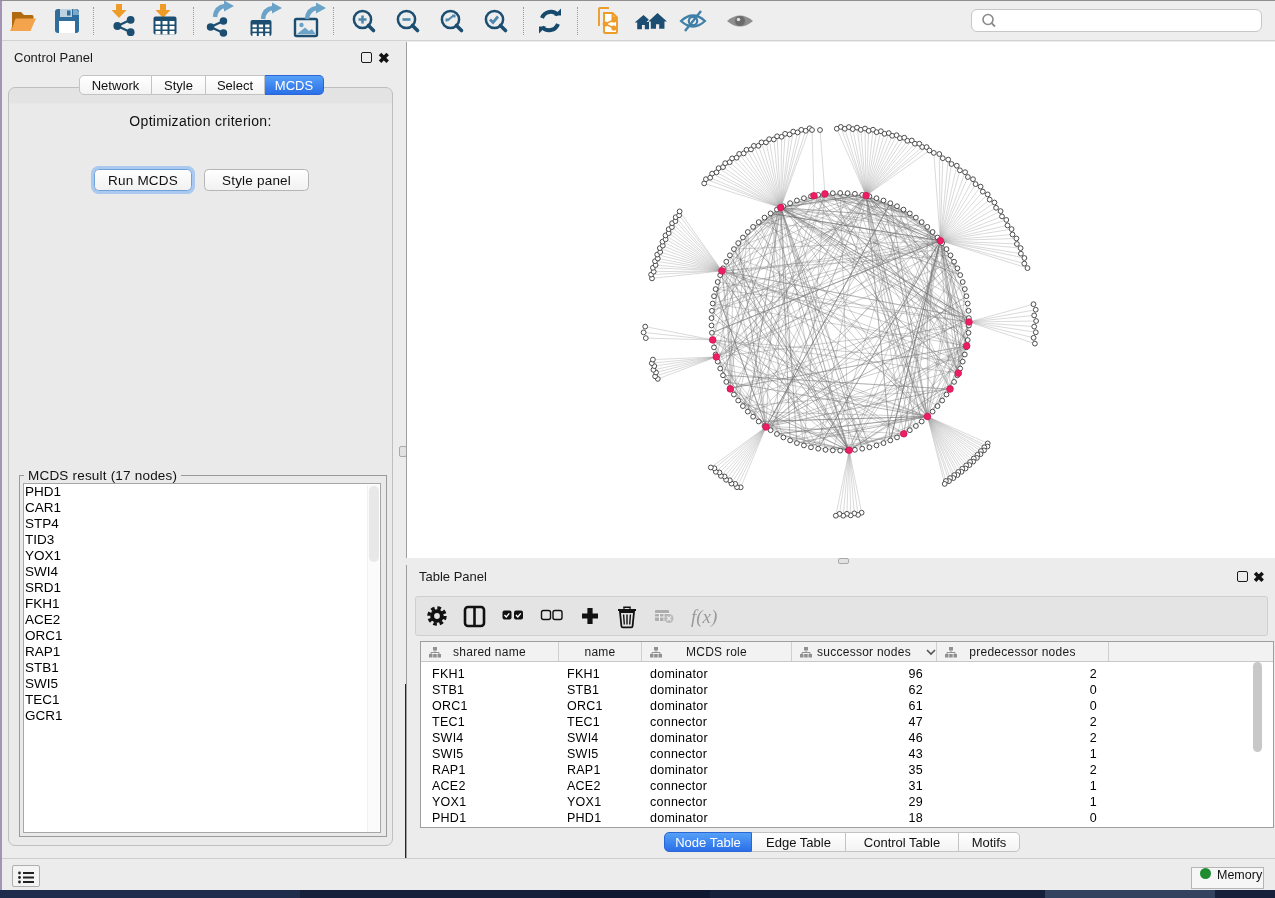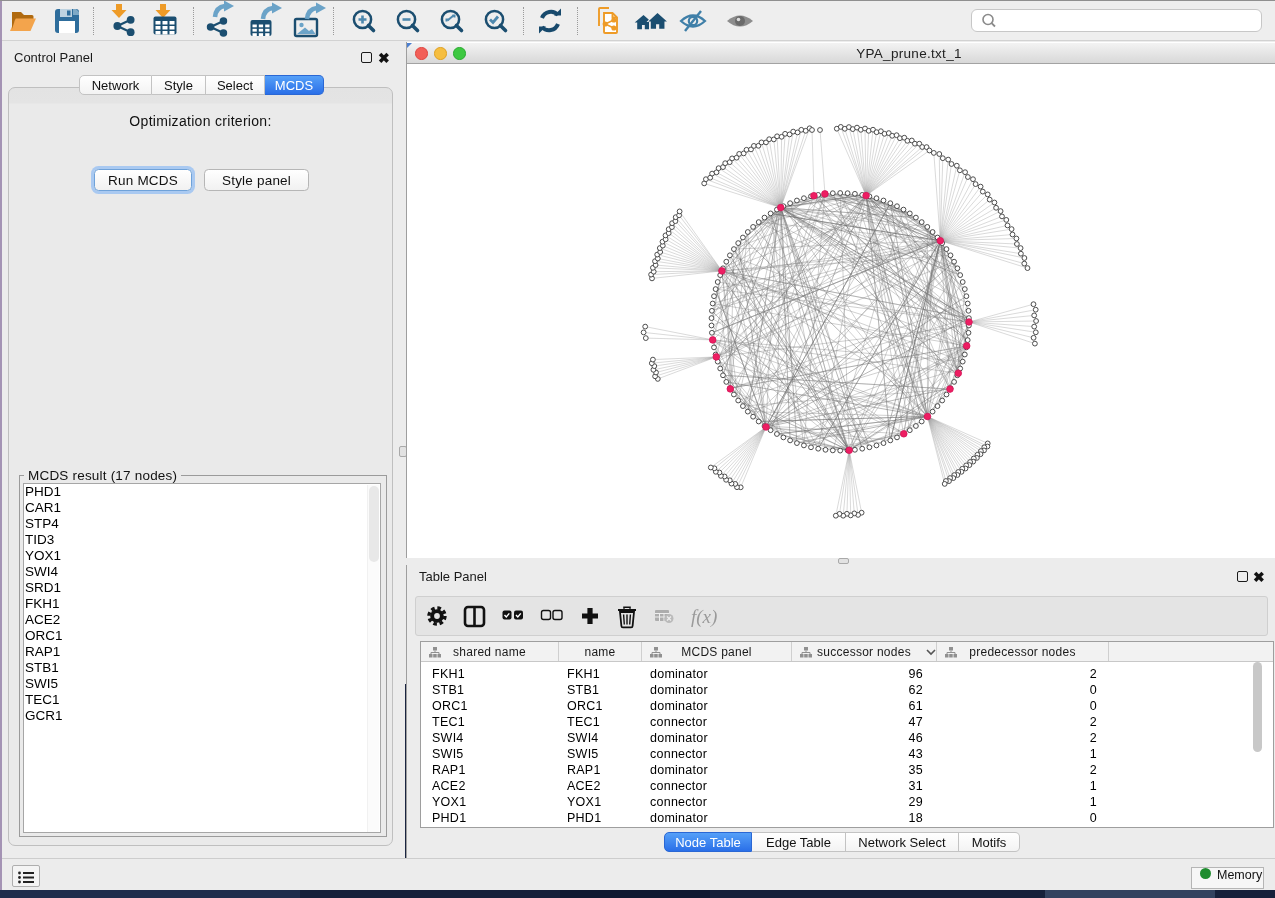--- a/index.html
+++ b/index.html
@@ -201,29 +201,20 @@
         <div class="li">SWI5</div>
         <div class="li">TEC1</div>
         <div class="li">GCR1</div>
         <div id="listsb">
           <div id="listsbthumb"></div>
         </div>
       </div>
 <div id="vgrip" class="abs"></div>
 </div>
 <div id="netpanel" class="abs">
-<div id="nettitle">
-<svg class="abs" style="left:0;top:0" width="6" height="5">
-          <path d="M0,0 h5 L0,5 Z" fill="#4b7fd0"></path>
-        </svg>
-<div class="tl" style="left:8px;background:#f25f58;border:1px solid #df4641"></div>
-<div class="tl" style="left:27px;background:#f6be40;border:1px solid #dfa123"></div>
-<div class="tl" style="left:46px;background:#3dc841;border:1px solid #2aab31"></div>
-<div id="nettext">YPA_prune.txt_1</div>
-</div>
 <div id="netcanvas"><svg width="869" height="493" viewBox="0 0 869 493">
           <path d="M372.7 142.6L303.9 267.8M372.7 142.6L524.6 167.0M372.7 142.6L454.2 129.9M372.7 142.6L330.2 178.1M372.7 142.6L549.4 310.3M372.7 142.6L558.4 282.4M372.7 142.6L560.9 260.5M372.7 142.6L538.5 184.1M372.7 142.6L330.2 178.1M372.7 142.6L519.3 161.9M372.7 142.6L306.0 231.2M372.7 142.6L330.2 178.1M372.7 142.6L339.8 346.6M372.7 142.6L507.9 152.6M372.7 142.6L315.0 310.3M372.7 142.6L439.6 385.4M372.7 142.6L461.4 131.3M372.7 142.6L454.2 129.9M372.7 142.6L507.9 152.6M372.7 142.6L560.9 253.1M372.7 142.6L560.5 267.8M372.7 142.6L368.9 369.0M372.7 142.6L309.7 296.6M372.7 142.6L454.2 129.9M372.7 142.6L330.2 335.5M372.7 142.6L559.7 238.5M372.7 142.6L318.3 196.7M372.7 142.6L303.5 253.1M372.7 142.6L312.2 210.1M372.7 142.6L339.8 346.6M372.7 142.6L446.9 384.8M372.7 142.6L560.9 260.5M372.7 142.6L417.5 384.8M372.7 142.6L315.0 310.3M372.7 142.6L549.4 310.3M372.7 142.6L432.2 128.0M372.7 142.6L345.1 161.9M372.7 142.6L549.4 203.3M372.7 142.6L312.2 210.1M372.7 142.6L439.6 385.4M458.1 130.6L513.7 356.5M458.1 130.6L549.4 310.3M458.1 130.6L546.1 196.7M458.1 130.6L560.9 253.1M458.1 130.6L345.1 161.9M458.1 130.6L513.7 356.5M458.1 130.6L519.3 161.9M458.1 130.6L507.9 152.6M458.1 130.6L482.3 375.4M458.1 130.6L513.7 157.1M458.1 130.6L501.8 365.2M458.1 130.6L417.5 128.8M458.1 130.6L507.9 361.0M458.1 130.6L309.7 296.6M458.1 130.6L554.7 296.6M458.1 130.6L382.1 138.2M458.1 130.6L325.9 184.1M458.1 130.6L410.2 383.7M458.1 130.6L345.1 351.7M458.1 130.6L529.5 172.5M458.1 130.6L482.3 375.4M458.1 130.6L501.8 148.4M458.1 130.6L334.9 341.1M458.1 130.6L542.5 323.3M458.1 130.6L403.0 131.3M458.1 130.6L304.7 275.1M458.1 130.6L306.0 282.4M458.1 130.6L495.5 369.0M458.1 130.6L321.9 323.3M458.1 130.6L558.4 231.2M458.1 130.6L315.0 203.3M532.3 175.7L489.0 141.2M532.3 175.7L468.5 133.2M532.3 175.7L303.9 245.8M532.3 175.7L560.5 267.8M532.3 175.7L350.7 157.1M532.3 175.7L542.5 323.3M532.3 175.7L501.8 148.4M532.3 175.7L424.8 128.2M532.3 175.7L560.5 267.8M532.3 175.7L513.7 157.1M532.3 175.7L482.3 375.4M532.3 175.7L549.4 310.3M532.3 175.7L410.2 383.7M532.3 175.7L303.9 267.8M532.3 175.7L403.0 131.3M532.3 175.7L495.5 369.0M532.3 175.7L549.4 203.3M532.3 175.7L489.0 372.4M532.3 175.7L501.8 365.2M532.3 175.7L560.5 245.8M532.3 175.7L304.7 238.5M532.3 175.7L552.2 303.5M532.3 175.7L312.2 210.1M532.3 175.7L307.6 224.1M532.3 175.7L303.5 260.5M532.3 175.7L495.5 144.6M532.3 175.7L309.7 296.6M532.3 175.7L303.9 267.8M532.3 175.7L552.2 210.1M532.3 175.7L345.1 351.7M532.3 175.7L325.9 184.1M532.3 175.7L558.4 282.4M532.3 175.7L549.4 203.3M532.3 175.7L403.0 382.3M532.3 175.7L482.3 375.4M532.3 175.7L552.2 303.5M532.3 175.7L303.9 267.8M561.0 257.0L309.7 217.0M561.0 257.0L330.2 335.5M561.0 257.0L307.6 224.1M561.0 257.0L524.6 346.6M561.0 257.0L410.2 129.9M561.0 257.0L350.7 157.1M561.0 257.0L356.5 152.6M561.0 257.0L482.3 138.2M561.0 257.0L395.9 133.2M561.0 257.0L461.4 131.3M561.0 257.0L382.1 138.2M561.0 257.0L529.5 341.1M313.9 205.9L461.4 382.3M313.9 205.9L552.2 303.5M313.9 205.9L489.0 141.2M313.9 205.9L560.9 253.1M313.9 205.9L325.9 329.5M313.9 205.9L529.5 341.1M313.9 205.9L560.9 253.1M313.9 205.9L303.5 253.1M313.9 205.9L375.4 372.4M313.9 205.9L468.5 380.4M313.9 205.9L303.5 260.5M313.9 205.9L410.2 383.7M313.9 205.9L542.5 190.3M313.9 205.9L554.7 296.6M313.9 205.9L538.5 184.1M313.9 205.9L558.4 282.4M313.9 205.9L334.9 172.5M313.9 205.9L330.2 335.5M304.7 274.9L345.1 351.7M304.7 274.9L554.7 296.6M304.7 274.9L334.9 172.5M304.7 274.9L318.3 316.9M304.7 274.9L439.6 385.4M304.7 274.9L318.3 316.9M304.7 274.9L461.4 382.3M304.7 274.9L495.5 369.0M308.3 291.9L560.9 260.5M308.3 291.9L538.5 184.1M308.3 291.9L362.6 365.2M308.3 291.9L375.4 372.4M308.3 291.9L507.9 152.6M308.3 291.9L339.8 167.0M308.3 291.9L475.5 135.5M308.3 291.9L524.6 167.0M308.3 291.9L546.1 196.7M358.0 362.0L549.4 203.3M358.0 362.0L368.9 144.6M358.0 362.0L307.6 224.1M358.0 362.0L439.6 385.4M358.0 362.0L312.2 303.5M358.0 362.0L489.0 141.2M358.0 362.0L475.5 378.1M358.0 362.0L482.3 375.4M358.0 362.0L312.2 303.5M358.0 362.0L403.0 382.3M358.0 362.0L556.8 289.5M358.0 362.0L334.9 341.1M358.0 362.0L439.6 128.2M358.0 362.0L307.6 224.1M358.0 362.0L321.9 190.3M358.0 362.0L524.6 167.0M358.0 362.0L307.6 224.1M358.0 362.0L339.8 167.0M358.0 362.0L552.2 303.5M441.2 385.3L350.7 157.1M441.2 385.3L303.5 260.5M441.2 385.3L513.7 356.5M441.2 385.3L524.6 167.0M441.2 385.3L542.5 323.3M441.2 385.3L549.4 203.3M441.2 385.3L410.2 383.7M441.2 385.3L432.2 128.0M441.2 385.3L321.9 190.3M441.2 385.3L321.9 190.3M441.2 385.3L554.7 296.6M441.2 385.3L368.9 369.0M441.2 385.3L345.1 161.9M441.2 385.3L554.7 217.0M441.2 385.3L368.9 369.0M519.5 351.5L519.3 161.9M519.5 351.5L304.7 275.1M519.5 351.5L538.5 329.5M519.5 351.5L410.2 129.9M519.5 351.5L303.9 267.8M519.5 351.5L368.9 369.0M519.5 351.5L309.7 296.6M519.5 351.5L559.7 238.5M519.5 351.5L546.1 196.7M519.5 351.5L489.0 372.4M519.5 351.5L345.1 161.9M519.5 351.5L549.4 203.3M519.5 351.5L339.8 346.6M519.5 351.5L356.5 152.6M519.5 351.5L350.7 356.5M519.5 351.5L432.2 128.0M519.5 351.5L312.2 303.5M519.5 351.5L382.1 375.4M519.5 351.5L446.9 128.8M519.5 351.5L524.6 167.0M405.9 130.7L382.1 138.2M405.9 130.7L534.2 335.5M405.9 130.7L559.7 275.1M405.9 130.7L482.3 138.2M405.9 130.7L559.7 275.1M405.9 130.7L325.9 329.5M405.9 130.7L501.8 148.4M405.9 130.7L501.8 148.4M405.9 130.7L325.9 184.1M416.9 128.9L388.9 135.5M416.9 128.9L489.0 141.2M416.9 128.9L345.1 161.9M416.9 128.9L345.1 351.7M416.9 128.9L350.7 157.1M416.9 128.9L534.2 178.1M416.9 128.9L534.2 178.1M416.9 128.9L303.9 245.8M416.9 128.9L395.9 380.4M416.9 128.9L334.9 341.1M416.9 128.9L552.2 210.1M322.3 323.9L350.7 356.5M322.3 323.9L309.7 296.6M322.3 323.9L439.6 385.4M322.3 323.9L560.9 253.1M322.3 323.9L339.8 346.6M322.3 323.9L339.8 167.0M322.3 323.9L325.9 184.1M322.3 323.9L309.7 217.0M322.3 323.9L559.7 238.5M322.3 323.9L318.3 196.7M495.8 368.8L461.4 382.3M495.8 368.8L304.7 238.5M495.8 368.8L303.5 253.1M495.8 368.8L424.8 385.4M495.8 368.8L356.5 361.0M495.8 368.8L417.5 384.8M495.8 368.8L529.5 172.5M495.8 368.8L558.4 282.4M495.8 368.8L560.9 260.5M542.0 324.1L513.7 356.5M542.0 324.1L446.9 128.8M542.0 324.1L315.0 310.3M542.0 324.1L334.9 341.1M542.0 324.1L560.5 267.8M542.0 324.1L315.0 310.3M542.0 324.1L560.9 260.5M542.0 324.1L432.2 128.0M550.3 308.2L315.0 203.3M550.3 308.2L304.7 275.1M550.3 308.2L482.3 138.2M550.3 308.2L560.5 267.8M550.3 308.2L489.0 141.2M550.3 308.2L461.4 131.3M550.3 308.2L519.3 351.7M550.3 308.2L495.5 144.6M558.7 280.9L549.4 310.3M558.7 280.9L304.7 238.5M558.7 280.9L382.1 375.4M558.7 280.9L560.9 253.1M558.7 280.9L339.8 346.6M558.7 280.9L534.2 178.1M558.7 280.9L321.9 190.3M558.7 280.9L321.9 323.3M558.7 280.9L321.9 323.3M558.7 280.9L395.9 380.4M362.6 148.4L395.9 380.4M382.1 138.2L454.2 383.7M558.4 231.2L513.7 157.1M513.7 157.1L303.9 245.8M432.2 385.6L501.8 365.2M403.0 382.3L325.9 184.1M475.5 135.5L306.0 231.2M461.4 382.3L325.9 184.1M513.7 356.5L375.4 141.2M519.3 161.9L558.4 282.4M345.1 351.7L417.5 384.8M538.5 184.1L439.6 385.4M556.8 224.1L549.4 310.3M403.0 382.3L558.4 282.4M495.5 144.6L424.8 385.4M334.9 341.1L513.7 157.1M475.5 135.5L303.5 253.1M339.8 346.6L410.2 129.9M439.6 128.2L507.9 152.6" stroke="#7a7a7a" stroke-opacity="0.45" stroke-width="0.8" fill="none"></path>
           <path d="M372.7 142.6L339.8 167.0M372.7 142.6L417.5 128.8M372.7 142.6L559.7 275.1M372.7 142.6L552.2 210.1M372.7 142.6L454.2 383.7M372.7 142.6L382.1 375.4M372.7 142.6L388.9 378.1M372.7 142.6L560.9 253.1M372.7 142.6L461.4 382.3M532.3 175.7L482.3 138.2M532.3 175.7L552.2 210.1M532.3 175.7L482.3 375.4M532.3 175.7L432.2 128.0M532.3 175.7L475.5 378.1M532.3 175.7L554.7 296.6M532.3 175.7L362.6 148.4M532.3 175.7L362.6 148.4M532.3 175.7L410.2 383.7M441.2 385.3L546.1 316.9M441.2 385.3L312.2 210.1M441.2 385.3L325.9 184.1M441.2 385.3L362.6 148.4M441.2 385.3L330.2 335.5M441.2 385.3L303.9 245.8M441.2 385.3L318.3 196.7M441.2 385.3L382.1 375.4M358.0 362.0L546.1 196.7M358.0 362.0L558.4 231.2M358.0 362.0L542.5 323.3M358.0 362.0L560.9 253.1M358.0 362.0L482.3 138.2M358.0 362.0L318.3 316.9M358.0 362.0L330.2 178.1M358.0 362.0L482.3 138.2M519.5 351.5L334.9 172.5M519.5 351.5L482.3 138.2M519.5 351.5L475.5 135.5M519.5 351.5L318.3 316.9M519.5 351.5L388.9 378.1M519.5 351.5L368.9 369.0M519.5 351.5L424.8 128.2M519.5 351.5L350.7 356.5M458.1 130.6L549.4 203.3M458.1 130.6L362.6 365.2M458.1 130.6L501.8 148.4M458.1 130.6L417.5 128.8M458.1 130.6L556.8 224.1M458.1 130.6L312.2 303.5" stroke="#6e6e6e" stroke-opacity="0.55" stroke-width="0.9" fill="none"></path>
           <path d="M372.7 142.6L296.2 118.4M372.7 142.6L297.9 114.2M372.7 142.6L302.2 112.7M372.7 142.6L304.1 108.6M372.7 142.6L308.5 107.3M372.7 142.6L310.6 103.2M372.7 142.6L315.0 102.1M372.7 142.6L317.2 98.2M372.7 142.6L321.7 97.2M372.7 142.6L324.1 93.4M372.7 142.6L328.6 92.7M372.7 142.6L331.2 88.9M372.7 142.6L335.7 88.4M372.7 142.6L338.5 84.8M372.7 142.6L343.0 84.4M372.7 142.6L345.9 80.9M372.7 142.6L350.4 80.8M372.7 142.6L353.5 77.4M372.7 142.6L358.0 77.4M372.7 142.6L361.2 74.2M372.7 142.6L365.8 74.4M372.7 142.6L369.1 71.3M372.7 142.6L373.6 71.8M372.7 142.6L377.1 68.8M372.7 142.6L381.6 69.4M372.7 142.6L385.2 66.6M372.7 142.6L389.6 67.4M372.7 142.6L393.3 64.8M372.7 142.6L397.7 65.8M372.7 142.6L401.6 63.3M458.1 130.6L428.8 63.7M458.1 130.6L432.8 61.9M458.1 130.6L436.8 63.8M458.1 130.6L440.9 62.1M458.1 130.6L444.8 64.1M458.1 130.6L449.0 62.6M458.1 130.6L452.8 64.8M458.1 130.6L457.0 63.5M458.1 130.6L460.7 65.8M458.1 130.6L465.0 64.7M458.1 130.6L468.6 67.2M458.1 130.6L472.9 66.2M458.1 130.6L476.5 68.8M458.1 130.6L480.8 68.1M458.1 130.6L484.2 70.8M458.1 130.6L488.6 70.2M458.1 130.6L491.9 73.2M458.1 130.6L496.3 72.7M458.1 130.6L499.4 75.8M458.1 130.6L503.8 75.5M458.1 130.6L506.9 78.7M458.1 130.6L511.3 78.7M458.1 130.6L514.2 82.0M458.1 130.6L518.6 82.1M458.1 130.6L521.4 85.5M532.3 175.7L525.8 87.9M532.3 175.7L531.3 89.0M532.3 175.7L534.8 93.2M532.3 175.7L540.2 94.6M532.3 175.7L543.5 99.0M532.3 175.7L548.8 100.7M532.3 175.7L551.9 105.3M532.3 175.7L557.1 107.2M532.3 175.7L559.9 112.0M532.3 175.7L565.0 114.2M532.3 175.7L567.6 119.1M532.3 175.7L572.6 121.6M532.3 175.7L574.8 126.6M532.3 175.7L579.7 129.4M532.3 175.7L581.7 134.6M532.3 175.7L586.4 137.5M532.3 175.7L588.1 142.8M532.3 175.7L592.6 146.1M532.3 175.7L594.0 151.4M532.3 175.7L598.3 154.9M532.3 175.7L599.5 160.4M532.3 175.7L603.6 164.1M532.3 175.7L604.5 169.5M532.3 175.7L608.4 173.5M532.3 175.7L608.9 179.0M532.3 175.7L612.6 183.1M532.3 175.7L612.9 188.7M532.3 175.7L616.4 193.0M532.3 175.7L616.3 198.6M532.3 175.7L619.5 203.1M561.0 257.0L625.5 239.2M561.0 257.0L627.7 244.7M561.0 257.0L626.2 250.4M561.0 257.0L628.1 256.0M561.0 257.0L626.2 261.6M561.0 257.0L627.8 267.3M561.0 257.0L625.6 272.8M561.0 257.0L626.9 278.6M313.9 205.9L244.0 213.4M313.9 205.9L243.1 209.6M313.9 205.9L245.7 206.7M313.9 205.9L244.9 202.8M313.9 205.9L247.6 200.0M313.9 205.9L247.0 196.2M313.9 205.9L249.8 193.5M313.9 205.9L249.2 189.6M313.9 205.9L252.2 187.0M313.9 205.9L251.8 183.1M313.9 205.9L254.8 180.6M313.9 205.9L254.5 176.7M313.9 205.9L257.6 174.3M313.9 205.9L257.5 170.4M313.9 205.9L260.7 168.1M313.9 205.9L260.7 164.2M313.9 205.9L263.9 162.1M313.9 205.9L264.1 158.2M313.9 205.9L267.4 156.1M313.9 205.9L267.7 152.2M313.9 205.9L271.1 150.3M313.9 205.9L271.6 146.4M304.7 274.9L237.8 273.1M304.7 274.9L235.6 267.4M304.7 274.9L237.2 261.6M308.3 291.9L249.8 313.9M308.3 291.9L247.1 311.3M308.3 291.9L248.0 307.5M308.3 291.9L245.4 304.8M308.3 291.9L246.3 301.1M308.3 291.9L243.8 298.2M308.3 291.9L244.9 294.6M358.0 362.0L332.7 422.3M358.0 362.0L329.0 422.2M358.0 362.0L327.2 418.9M358.0 362.0L323.5 418.6M358.0 362.0L321.8 415.3M358.0 362.0L318.1 414.8M358.0 362.0L316.6 411.5M358.0 362.0L312.9 410.9M358.0 362.0L311.4 407.5M358.0 362.0L307.8 406.8M358.0 362.0L306.4 403.3M358.0 362.0L302.8 402.5M441.2 385.3L453.6 447.7M441.2 385.3L450.1 449.9M441.2 385.3L446.3 448.4M441.2 385.3L442.7 450.4M441.2 385.3L438.9 448.8M441.2 385.3L435.2 450.7M441.2 385.3L431.5 448.9M441.2 385.3L427.8 450.7M519.5 351.5L579.7 378.4M519.5 351.5L579.4 381.5M519.5 351.5L576.3 382.3M519.5 351.5L576.0 385.4M519.5 351.5L572.9 386.1M519.5 351.5L572.5 389.2M519.5 351.5L569.4 389.8M519.5 351.5L568.9 392.9M519.5 351.5L565.8 393.5M519.5 351.5L565.2 396.6M519.5 351.5L562.1 397.0M519.5 351.5L561.4 400.1M519.5 351.5L558.2 400.4M519.5 351.5L557.5 403.5M519.5 351.5L554.3 403.8M519.5 351.5L553.5 406.8M519.5 351.5L550.3 407.0M519.5 351.5L549.4 410.0M519.5 351.5L546.3 410.1M519.5 351.5L545.3 413.1M519.5 351.5L542.1 413.1M519.5 351.5L541.0 416.1M519.5 351.5L537.9 416.0M519.5 351.5L536.7 418.9M406.0 131.0L404.0 65.0M417.0 129.0L412.0 65.0" stroke="#9f9f9f" stroke-opacity="0.55" stroke-width="0.7" fill="none"></path>
           <g fill="#fff" stroke="#454545" stroke-width="0.95">
             <circle cx="432.2" cy="128.0" r="2.4"></circle>
             <circle cx="439.6" cy="128.2" r="2.4"></circle>
             <circle cx="446.9" cy="128.8" r="2.4"></circle>
             <circle cx="454.2" cy="129.9" r="2.4"></circle>
             <circle cx="461.4" cy="131.3" r="2.4"></circle>
@@ -567,21 +558,21 @@
           <svg class="abs" style="left:8px;top:5px" width="12" height="11">
             <g fill="#909090">
               <rect x="4" y="0" width="4" height="3.5"></rect>
               <rect x="0" y="7" width="3.5" height="3.5"></rect>
               <rect x="4.2" y="7" width="3.5" height="3.5"></rect>
               <rect x="8.5" y="7" width="3.5" height="3.5"></rect>
             </g>
             <path d="M6,3.5 V5.5 M2,7 V5.5 H10 V7" stroke="#909090" fill="none"></path>
           </svg>
           <div class="hcell" style="left:138px;width:83px">name</div>
-          <div class="hcell" style="left:221px;width:150px">MCDS panel</div>
+          <div class="hcell" style="left:221px;width:150px">MCDS role</div>
           <svg class="abs" style="left:229px;top:5px" width="12" height="11">
             <g fill="#909090">
               <rect x="4" y="0" width="4" height="3.5"></rect>
               <rect x="0" y="7" width="3.5" height="3.5"></rect>
               <rect x="4.2" y="7" width="3.5" height="3.5"></rect>
               <rect x="8.5" y="7" width="3.5" height="3.5"></rect>
             </g>
             <path d="M6,3.5 V5.5 M2,7 V5.5 H10 V7" stroke="#909090" fill="none"></path>
           </svg>
           <div class="hcell" style="left:371px;width:145px">successor nodes</div>
@@ -676,21 +667,21 @@
           <div class="tc" style="left:146px">PHD1</div>
           <div class="tc" style="left:229px">dominator</div>
           <div class="tc num" style="left:402px;width:100px">18</div>
           <div class="tc num" style="left:576px;width:100px">0</div>
         </div>
 </div>
 <div id="tbsbthumb"></div>
 <div class="abs tabbar" id="tabs2">
 <div class="tab first sel" style="width:88px">Node Table</div>
 <div class="tab" style="width:94px">Edge Table</div>
-<div class="tab" style="width:113px">Network Select</div>
+<div class="tab" style="width:113px">Control Table</div>
 <div class="tab last" style="width:61px">Motifs</div>
 </div>
 </div>
 <div id="statusbar" class="abs">
 <div id="listbtn"><svg width="26" height="20" style="margin:3px 0 0 4px">
           <g stroke="#222" stroke-width="2">
             <line x1="6" y1="4" x2="17" y2="4"></line>
             <line x1="6" y1="8.5" x2="17" y2="8.5"></line>
             <line x1="6" y1="13" x2="17" y2="13"></line>
           </g>

